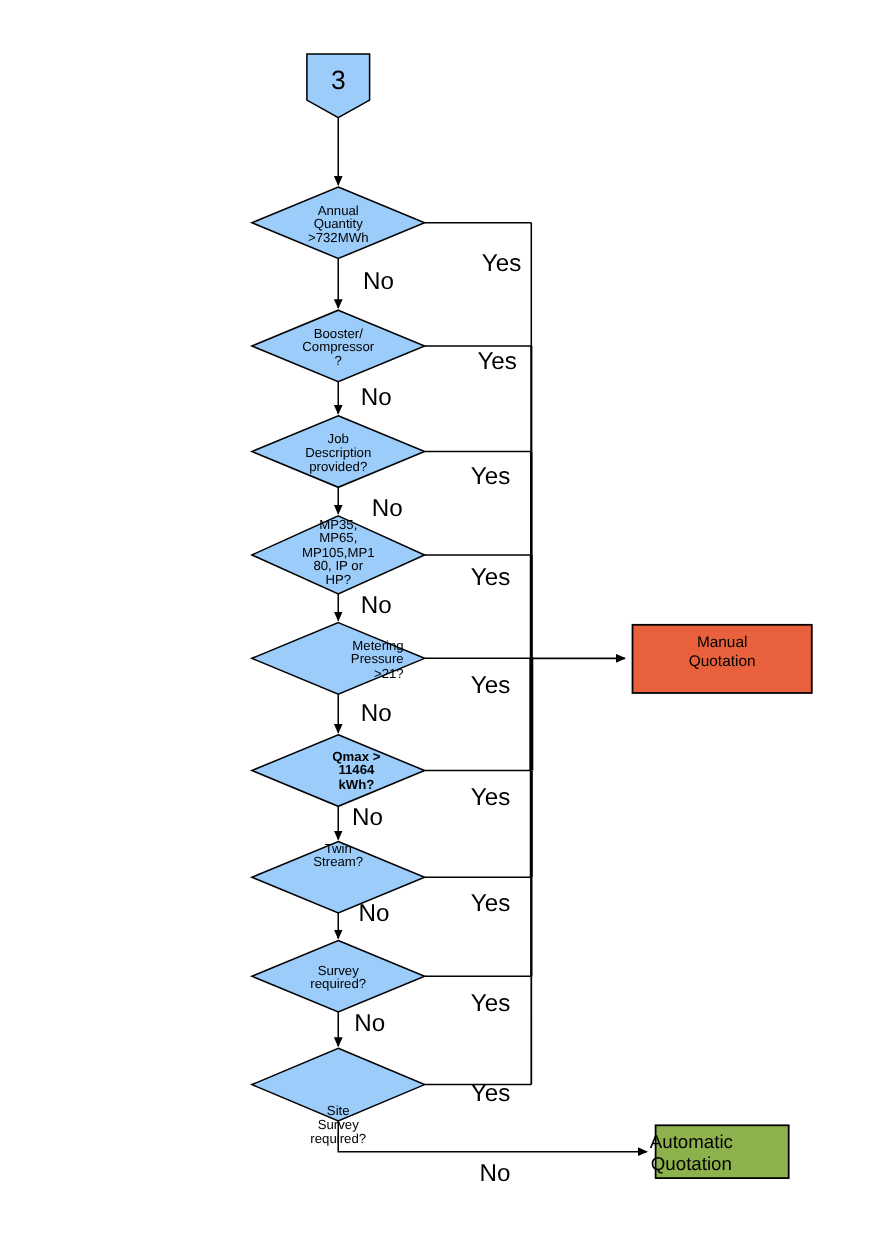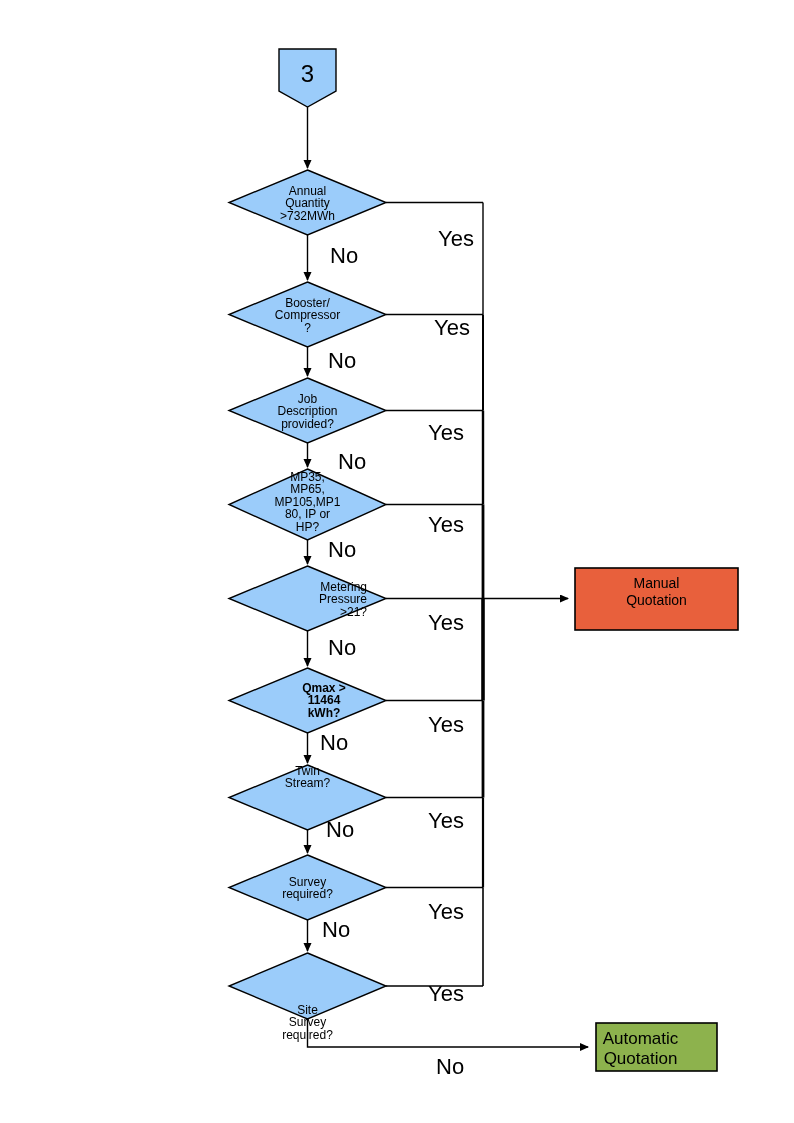--- a/index.html
+++ b/index.html
@@ -128,21 +128,21 @@
     <div>Site</div>
     <div>Survey</div>
     <div>required?</div>
   </div>
 
   <div class="nodeText boxText" style="left:575px;top:575px;width:163px;">
     <div>Manual</div>
     <div>Quotation</div>
   </div>
 
-  <div class="nodeText boxText" style="left:580px;top:1029px;width:121px;font-size:17px;">
+  <div class="nodeText boxText" style="left:568px;top:1029px;width:121px;font-size:17px;">
     <div>Automatic</div>
     <div>Quotation</div>
   </div>
 
   <div class="edgeLabel" style="left:438px;top:226px;">Yes</div>
   <div class="edgeLabel" style="left:434px;top:315px;">Yes</div>
   <div class="edgeLabel" style="left:428px;top:420px;">Yes</div>
   <div class="edgeLabel" style="left:428px;top:512px;">Yes</div>
   <div class="edgeLabel" style="left:428px;top:610px;">Yes</div>
   <div class="edgeLabel" style="left:428px;top:712px;">Yes</div>

